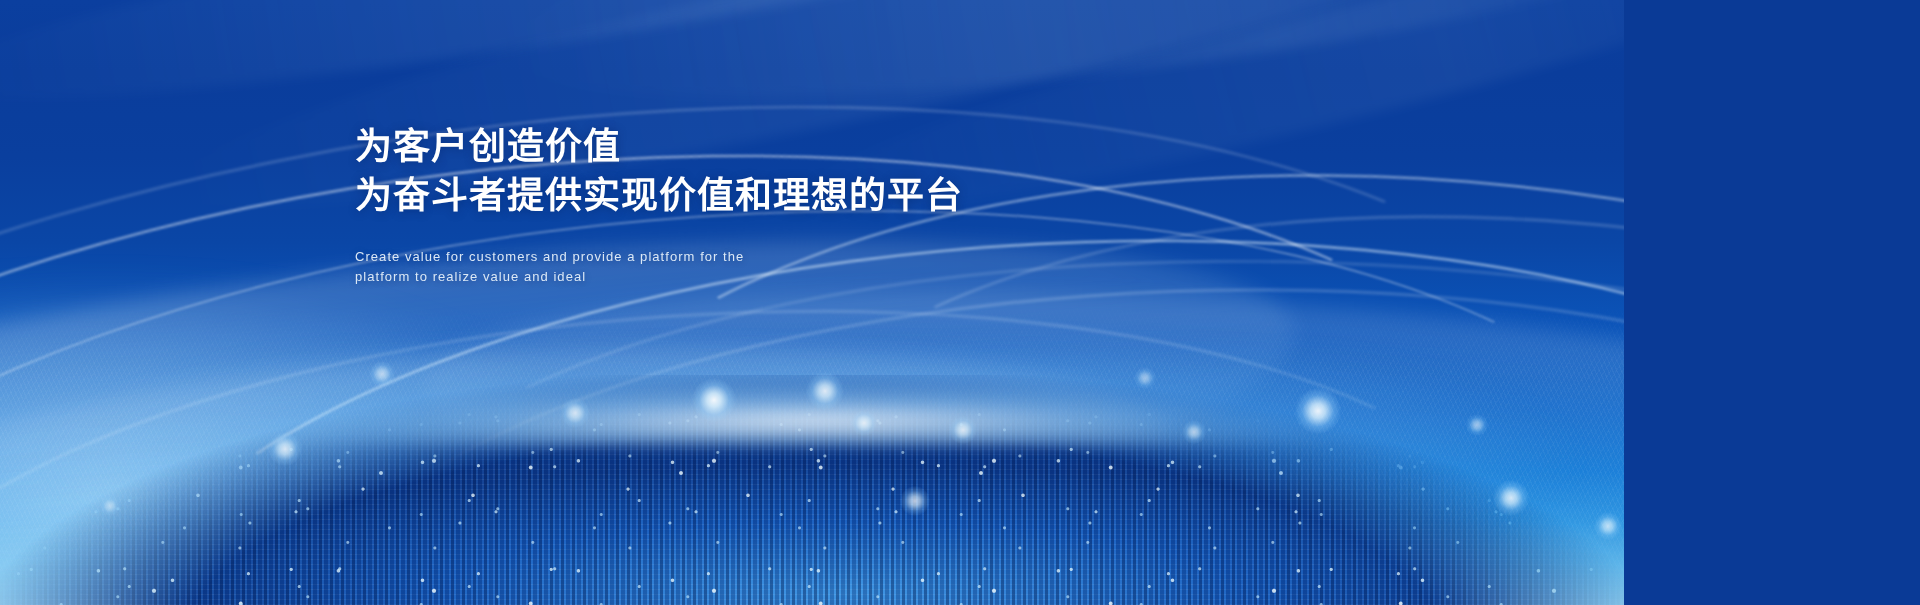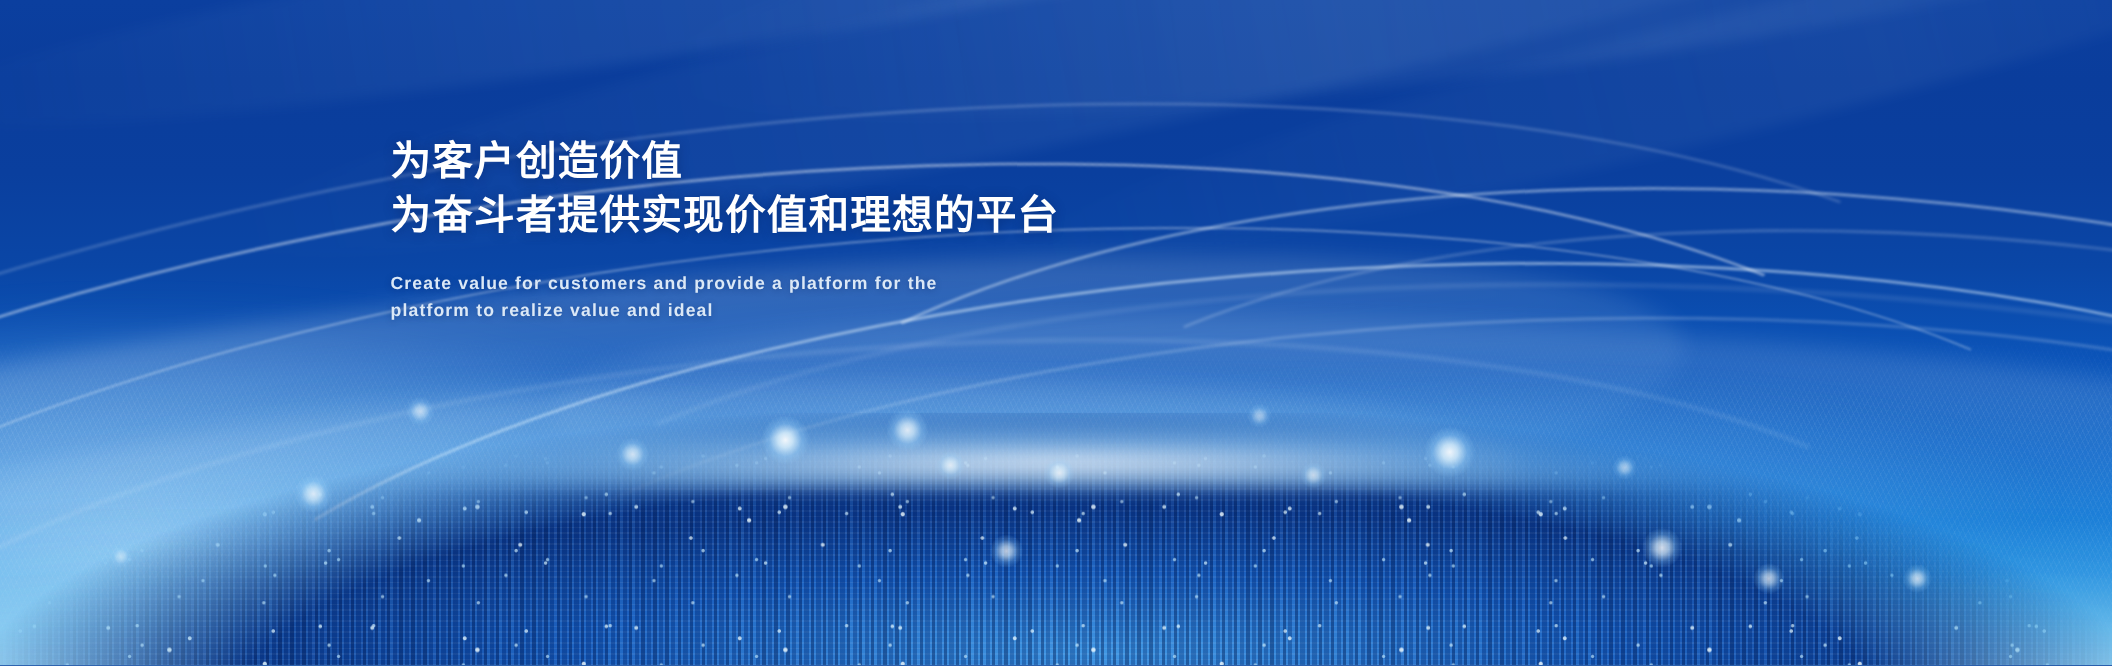--- a/index.html
+++ b/index.html
@@ -3,21 +3,21 @@
 <meta charset="utf-8">
 <title>Corporate Hero Banner</title>
 <style>
   html, body {
     margin: 0;
     padding: 0;
     background: #0a3a96;
   }
   .banner {
     position: relative;
-    width: 1920px;
+    width: 1624px;
     height: 605px;
     overflow: hidden;
     font-family: "Liberation Sans", "DejaVu Sans", sans-serif;
     
     background:
       linear-gradient(to bottom,
         #0b3f9f 0%,
         #0a3d9c 12%,
         #0a3f9e 26%,
         #0a46a6 40%,
@@ -233,22 +233,22 @@
     font-weight: 700;
     line-height: 1.32;
     letter-spacing: 1px;
     text-shadow: 0 1px 10px rgba(4,32,90,0.45);
     white-space: nowrap;
   }
   .headline-line { display: block; }
   .subtitle {
     margin: 26px 0 0 0;
     color: #dbe8f6;
-    font-size: 16px;
-    font-weight: 700;
+    font-size: 13px;
+    font-weight: 400;
     line-height: 1.55;
     letter-spacing: 1.05px;
     max-width: 545px;
     text-shadow: 0 1px 6px rgba(4,32,90,0.35);
   }
   .subtitle-line { display: block; }
 </style>
 </head>
 <body>
 

